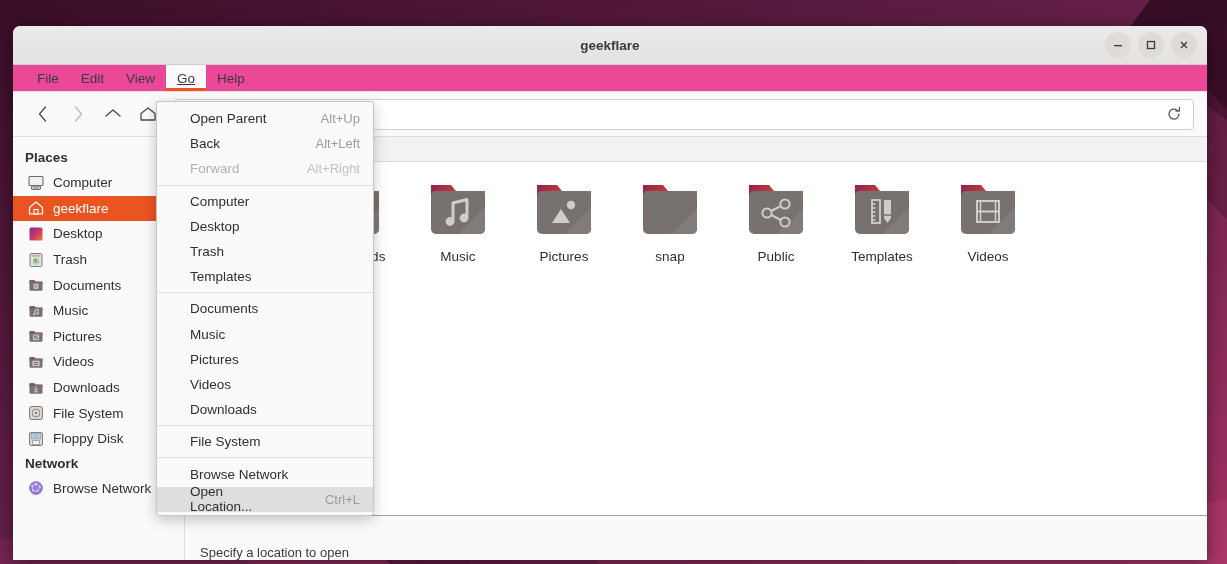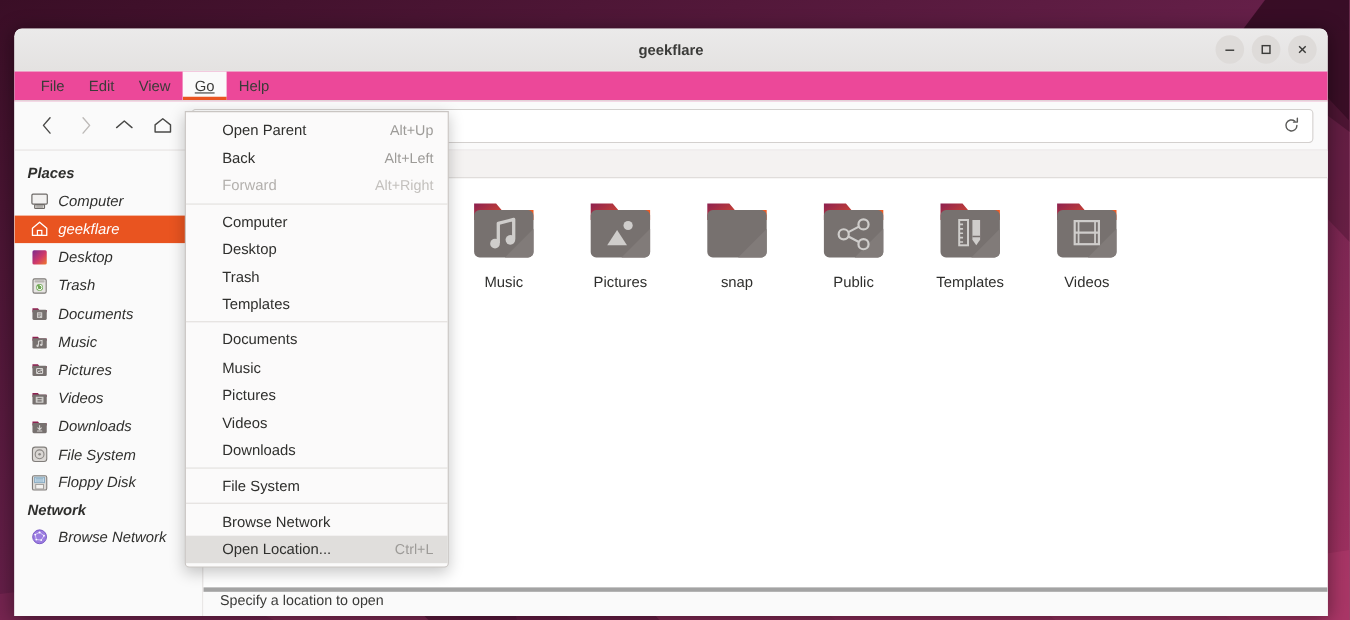--- a/index.html
+++ b/index.html
@@ -118,21 +118,20 @@
     position: relative;
   }
 
   
   #sidebar {
     width: 172px; flex: none;
     background: #fafafa;
     border-right: 1px solid #dedbd9;
     padding-top: 9px;
     overflow: hidden;
-    font-style: italic;
   }
   .side-head {
     font-size: 13.5px; font-weight: bold; color: #2f2f2d;
     padding: 4px 0 5px 12px;
   }
   .side-item {
     height: 25.6px;
     display: flex; align-items: center;
     padding-left: 14px; gap: 8px;
     font-size: 13.5px; color: #2f2f2d;
@@ -169,40 +168,39 @@
     align-items: center;
     padding-top: 2px;
     cursor: pointer;
   }
   .fileitem .label {
     margin-top: 7px;
     font-size: 13.5px; color: #2f2f2d;
     white-space: nowrap;
   }
   #statusbar {
-    height: 26px; flex: none;
+    height: 45px; flex: none;
     background: #fafafa;
-    border-top: 4px solid #a3a3a3;
-    display: flex; align-items: flex-start;
+    border-top: 1px solid #a3a3a3;
+    display: flex; align-items: flex-end;
     padding-left: 15px;
     font-size: 13px; color: #3b3b39;
   }
 
   
   #gomenu {
     position: absolute;
     left: 143px; top: 75px;
-    width: 240px;
+    width: 218px;
     background: #fbfafa;
     border: 1px solid #c9c5c2;
     border-radius: 0 0 4px 4px;
     box-shadow: 0 4px 14px rgba(0,0,0,.22);
     padding: 4px 0 3px 0;
     z-index: 100;
-    margin-left: 12px;
   }
   .mi {
     height: 25.2px;
     display: flex; align-items: center;
     padding: 0 13px 0 33px;
     font-size: 13.5px; color: #2f2f2d;
     cursor: pointer;
     justify-content: space-between;
   }
   .mi.disabled { color: #b3b0ad; }

